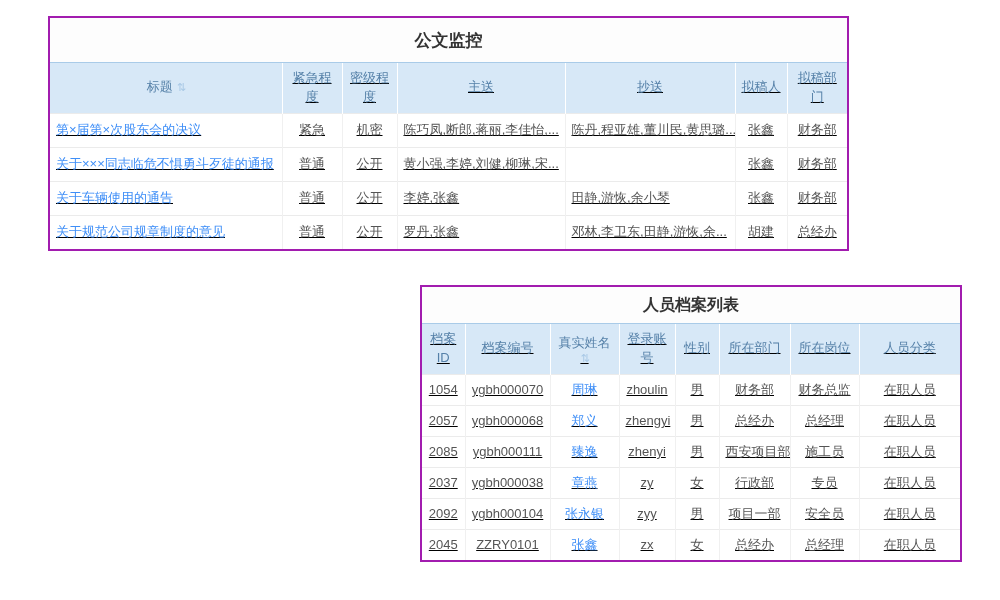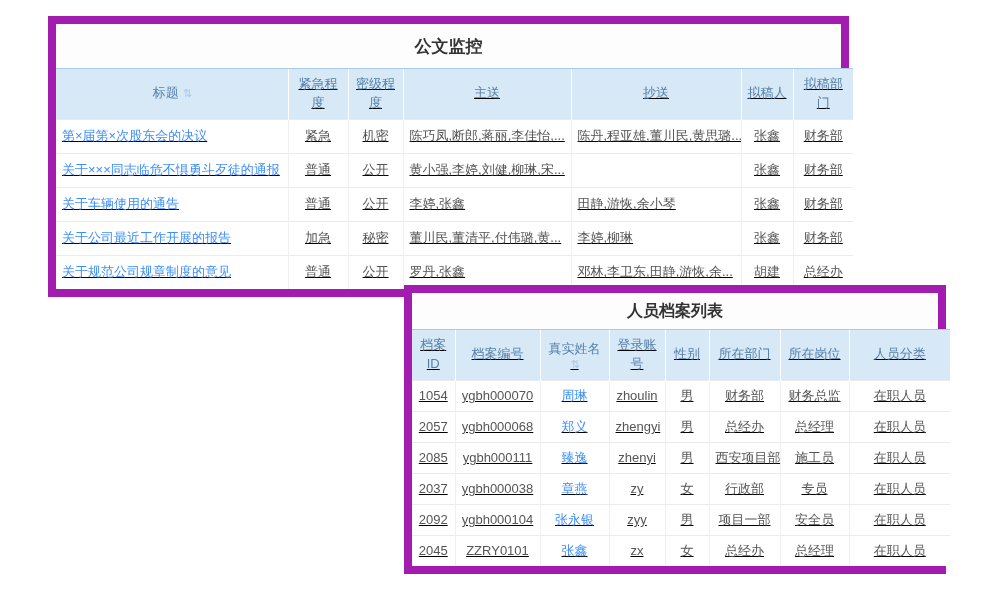--- a/index.html
+++ b/index.html
@@ -2,24 +2,24 @@
 <html><head>
 <meta charset="utf-8">
 <style>
   html,body{margin:0;padding:0;}
   body{
     width:1000px;height:600px;position:relative;background:#ffffff;
     font-family:"Liberation Sans","DejaVu Sans",sans-serif;
     -webkit-font-smoothing:antialiased;
   }
   .panel{
-    position:absolute;background:#fff;border:8px solid #a21caf;box-sizing:border-box;
+    position:absolute;background:#fff;border:2px solid #a21caf;box-sizing:border-box;
   }
   #doc-panel{left:48px;top:16px;width:801px;}
-  #person-panel{left:404px;top:285px;width:542px;}
+  #person-panel{left:420px;top:285px;width:542px;}
   .panel-title{
     display:flex;align-items:center;justify-content:center;
     font-weight:bold;color:#333;background:#fdfdfd;
   }
   #doc-panel .panel-title{height:44px;font-size:17px;}
   #person-panel .panel-title{height:36px;font-size:16px;}
   table{border-collapse:collapse;width:100%;table-layout:fixed;text-decoration:underline;}
   thead th{
     background:#d7e8f7;color:#5580a8;font-weight:normal;font-size:13px;
     border-left:1px solid #ffffff;border-top:1px solid #a9cbe8;
@@ -88,29 +88,20 @@
           <td class="al"></td>
           <td>张鑫</td>
           <td>财务部</td>
         </tr>
         <tr>
           <td class="al"><span class="lnk">关于车辆使用的通告</span></td>
           <td>普通</td>
           <td>公开</td>
           <td class="al">李婷,张鑫</td>
           <td class="al">田静,游恢,余小琴</td>
-          <td>张鑫</td>
-          <td>财务部</td>
-        </tr>
-        <tr>
-          <td class="al"><span class="lnk">关于公司最近工作开展的报告</span></td>
-          <td>加急</td>
-          <td>秘密</td>
-          <td class="al">董川民,董清平,付伟璐,黄...</td>
-          <td class="al">李婷,柳琳</td>
           <td>张鑫</td>
           <td>财务部</td>
         </tr>
         <tr>
           <td class="al"><span class="lnk">关于规范公司规章制度的意见</span></td>
           <td>普通</td>
           <td>公开</td>
           <td class="al">罗丹,张鑫</td>
           <td class="al">邓林,李卫东,田静,游恢,余...</td>
           <td>胡建</td>

